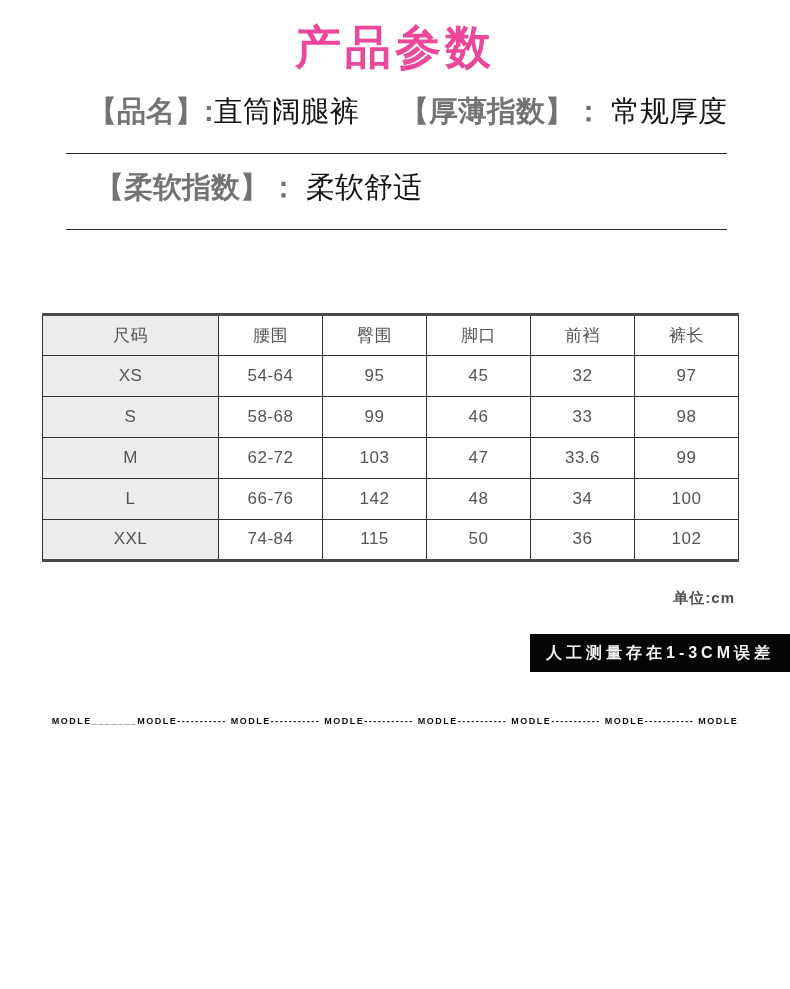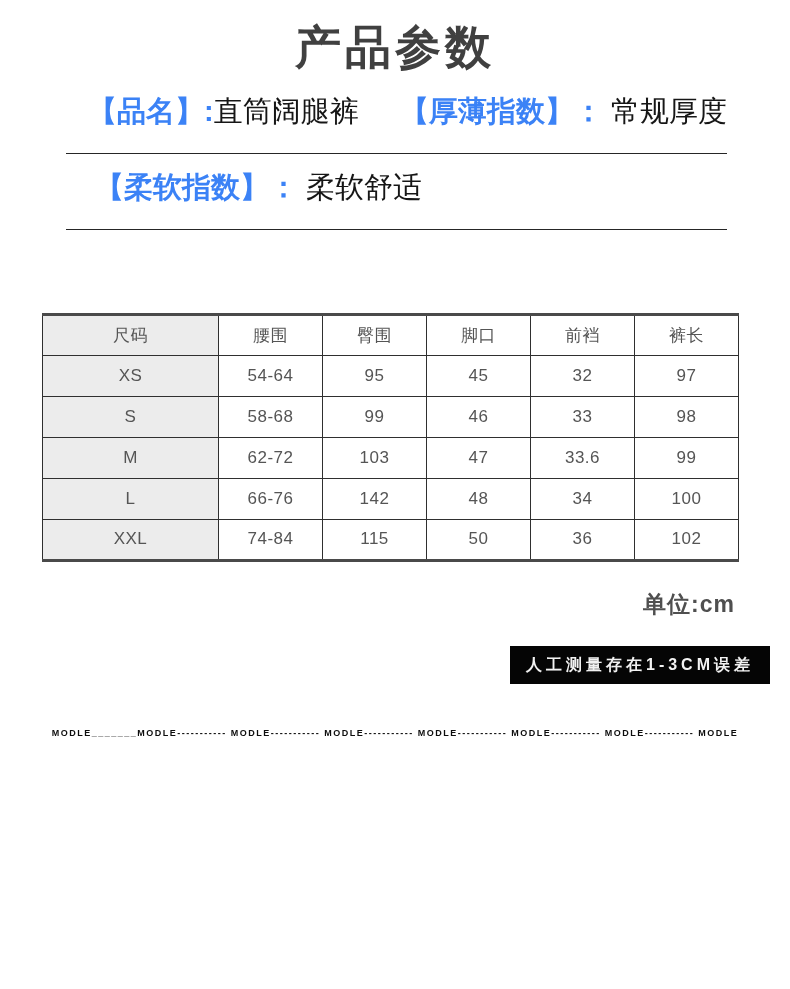--- a/index.html
+++ b/index.html
@@ -24,21 +24,21 @@
     margin:0 auto;
     background:#ffffff;
     overflow:hidden;
   }
   
   .hdr{ text-align:center; padding-top:22px; }
   .hdr h1{
     font-size:46px;
     font-weight:900;
     letter-spacing:4px;
-    color:#404040;
+    color:#ec4899;
     line-height:1.12;
   }
   .hdr .sub{
     margin-top:3px;
     font-size:24px;
     font-weight:800;
     letter-spacing:2px;
     color:#2b2b2b;
   }
   
@@ -50,21 +50,21 @@
     border-bottom:1px solid #262626;
   }
   .attr-cell{
     flex:1 1 50%;
     white-space:nowrap;
     font-size:29px;
     padding-left:22px;
     padding-bottom:6px;
   }
   .attr-cell.right{ padding-left:29px; }
-  .attr-lbl{ font-weight:700; color:#3b82f6; }
+  .attr-lbl{ font-weight:700; color:#737373; }
   .attr-val{ font-weight:500; color:#161616; }
   
   table.size-chart{
     border-collapse:collapse;
     margin:83px 0 0 42px;
     width:697px;
     table-layout:fixed;
     border-top:3px solid var(--table-thick);
     border-bottom:3px solid var(--table-thick);
   }
@@ -79,31 +79,30 @@
     color:var(--table-text);
     letter-spacing:0.5px;
   }
   table.size-chart col.first{ width:176px; }
   table.size-chart th:first-child,
   table.size-chart td:first-child{ background:var(--stripe-bg); }
   
   .unit{
     margin:27px 55px 0 0;
     text-align:right;
-    font-size:23px;
+    font-size:15px;
     font-weight:700;
     letter-spacing:1px;
     color:#4f4f4f;
   }
   
   .disclaimer-row{
     margin-top:26px;
     display:flex;
     justify-content:flex-end;
-    padding-right:20px;
   }
   .disclaimer{
     background:var(--bar-bg);
     color:var(--bar-text);
     height:38px;
     line-height:38px;
     padding:0 16px;
     font-size:16px;
     font-weight:600;
     letter-spacing:4px;

